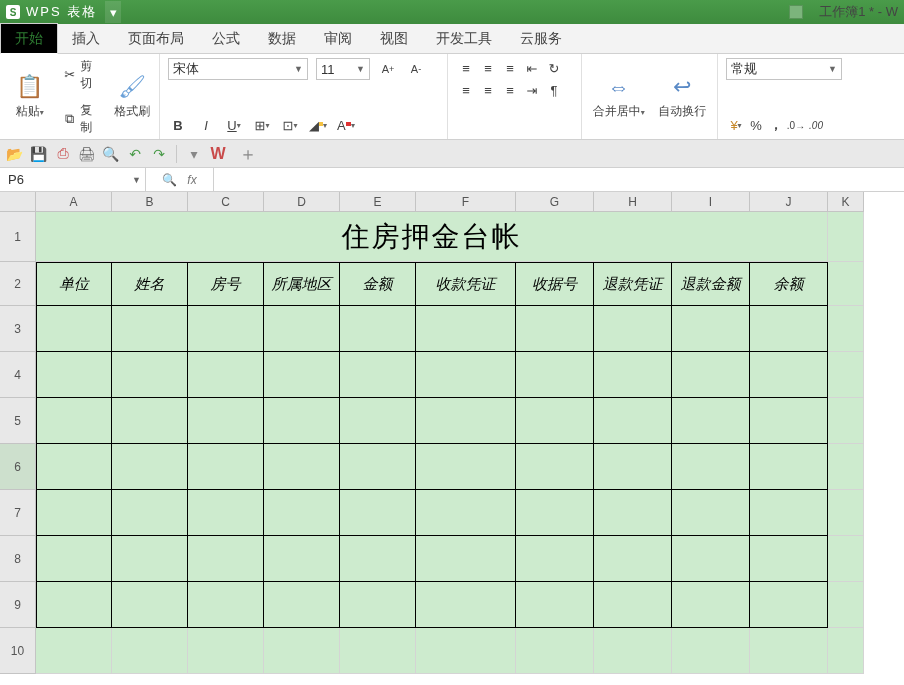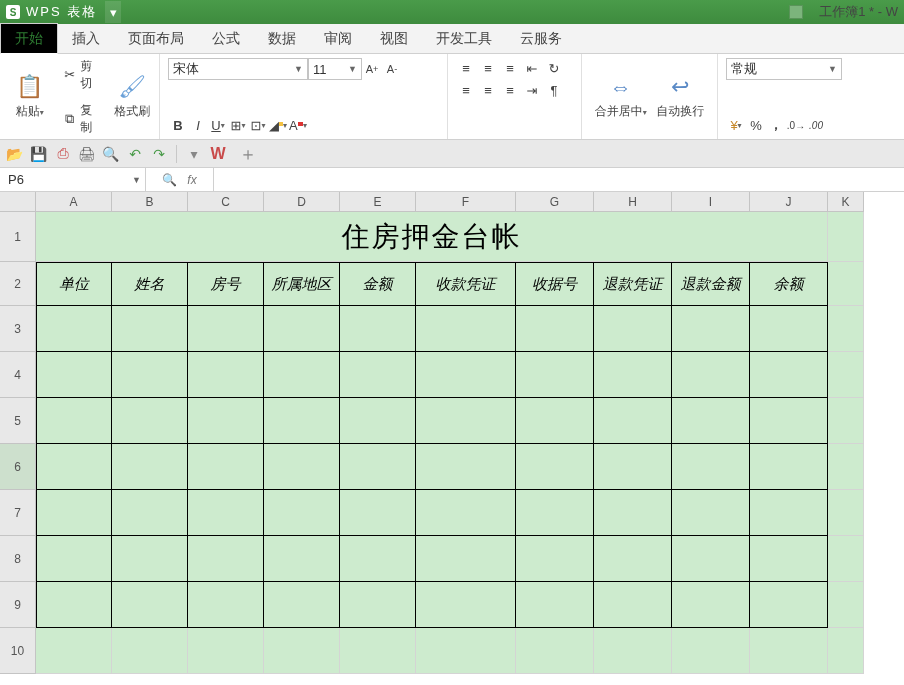--- a/index.html
+++ b/index.html
@@ -15,21 +15,21 @@
 
   
   .menus { height: 30px; background:#f3f3f3; border-bottom:1px solid #d0d0d0; display:flex; align-items:flex-end; }
   .menus .tab { padding:6px 14px 5px; font-size:14px; color:#444; cursor:default; }
   .menus .tab.active { background:#000000; border:1px solid #d0d0d0; border-bottom:1px solid #fff; color:#2e7d32; position:relative; top:1px; }
 
   
   .ribbon { height: 86px; background:#fff; border-bottom:1px solid #d0d0d0; display:flex; align-items:stretch; }
   .group { border-right:1px solid #e0e0e0; padding:4px 8px; display:flex; flex-direction:column; justify-content:space-between; }
   .vstack { display:flex; flex-direction:column; gap:3px; }
-  .hstack { display:flex; align-items:center; gap:0; }
+  .hstack { display:flex; align-items:center; gap:8px; }
   .btn-sm { display:flex; align-items:center; gap:3px; font-size:12px; color:#444; padding:2px 3px; }
   .btn-big { display:flex; flex-direction:column; align-items:center; justify-content:center; gap:2px; font-size:12px; color:#444; width:46px; }
   .icon { width:16px; height:16px; display:inline-flex; align-items:center; justify-content:center; font-size:13px; }
   .icon-lg { width:28px; height:28px; font-size:22px; }
   .combo { height:22px; border:1px solid #c4c4c4; background:#fff; display:flex; align-items:center; padding:0 4px; font-size:13px; }
   .combo .dd-ic { margin-left:auto; font-size:9px; color:#666; }
   .font-name { width:140px; }
   .font-size { width:54px; }
   .styleopt { width:72px; }
   .sq { width:20px; height:20px; border:1px solid transparent; display:inline-flex; align-items:center; justify-content:center; font-size:13px; color:#444; }

